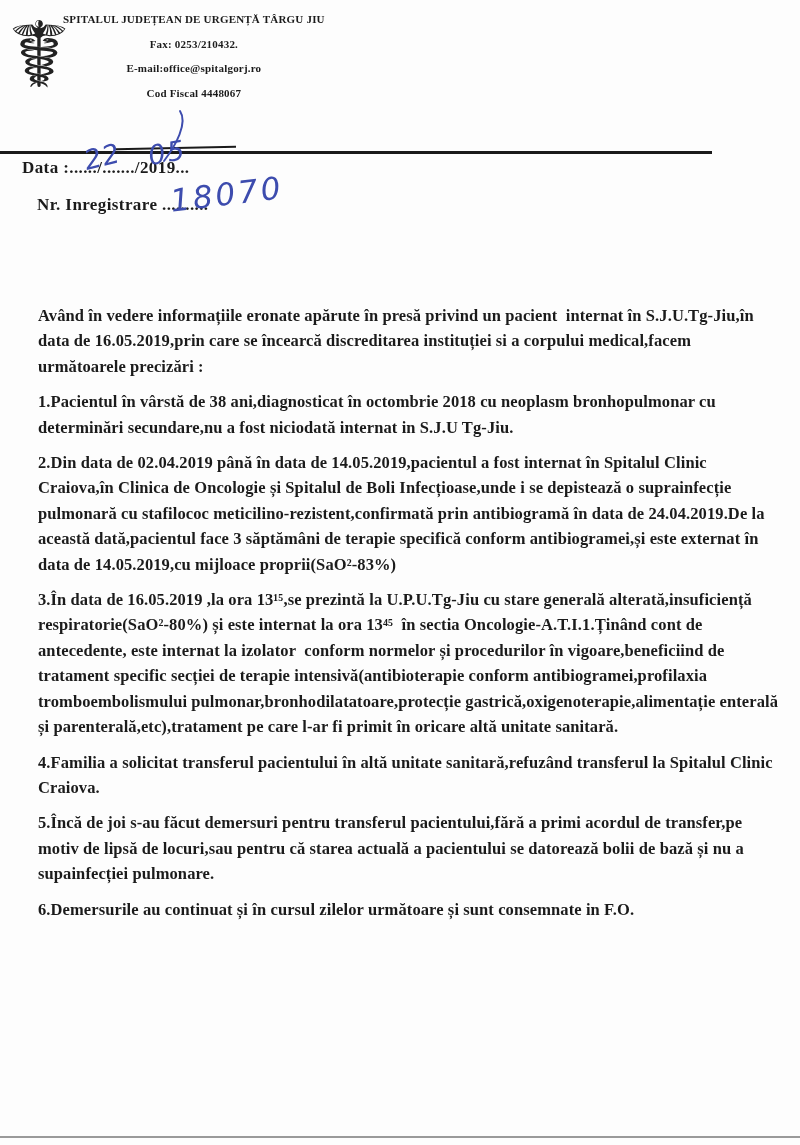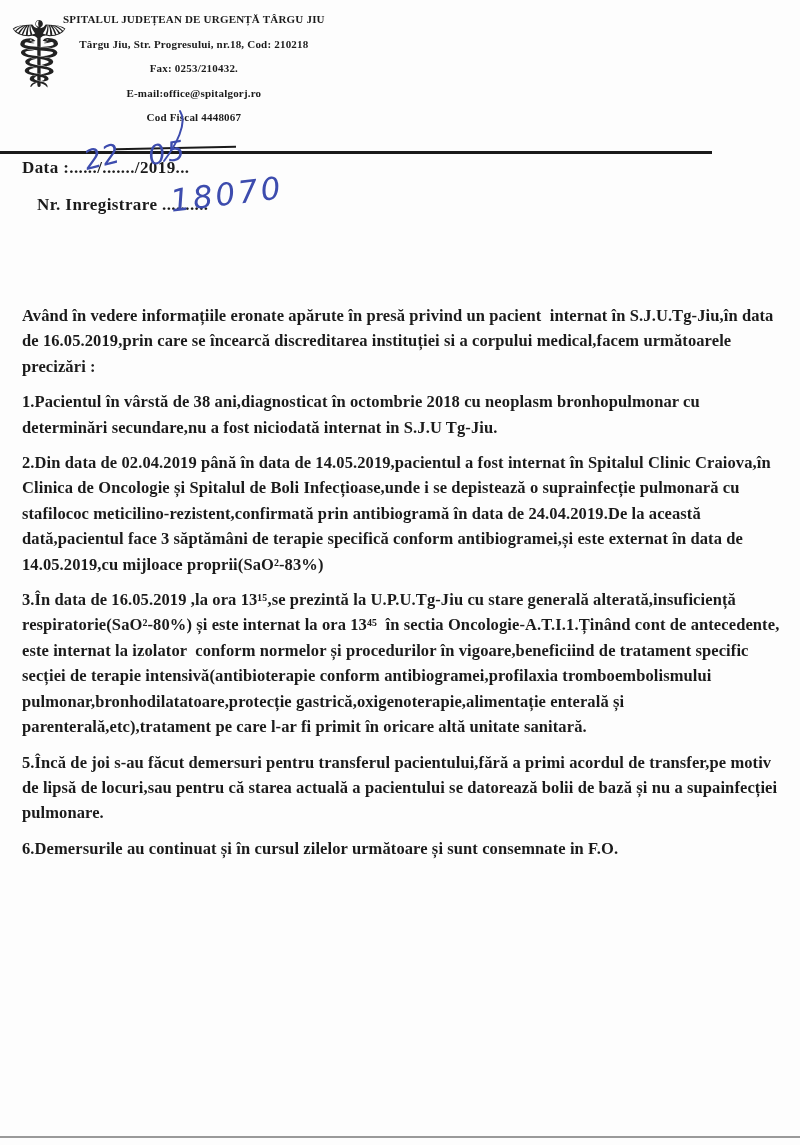--- a/index.html
+++ b/index.html
@@ -60,39 +60,38 @@
     position:absolute;left:0;top:266px;width:642px;
     text-align:center;
     font-size:17.5px;letter-spacing:1px;
   }
   .doc-body{
     position:absolute;left:22px;top:303px;width:760px;
     font-size:16.5px;line-height:25.4px;
     letter-spacing:0.1px;
   }
   .doc-body p{
-    margin:0 0 10px 0;
+    margin:0 0 10px 16px;
     white-space:pre-wrap;
   }
   
   .scan-edge{
     position:absolute;left:0;top:1136px;width:800px;height:2px;
     background:#9a9a9a;
   }
 </style>
 </head>
 <body>
 
 <div class="page">
 
   <div class="logo">☤</div>
 
   <div class="letterhead">
     <div>SPITALUL JUDEȚEAN DE URGENȚĂ TÂRGU JIU</div>
-    <div>Târgu Jiu, Str. Progresului, nr.18, Cod: 210218</div>
     <div>Fax: 0253/210432.</div>
     <div>E-mail:office@spitalgorj.ro</div>
     <div>Cod Fiscal 4448067</div>
   </div>
 
   <div class="fiscal-strike"></div>
   <div class="header-divider"></div>
 
   <div class="date-line">Data :....../......./2019...</div>
   <span class="hw hw-day">22</span>
@@ -104,18 +103,19 @@
   <svg class="pen-tail" width="60" height="60" viewBox="0 0 60 60">
     <path d="M 14 56 C 26 40, 38 18, 30 6" stroke="#3d4cae" stroke-width="2" fill="none" stroke-linecap="round"></path>
   </svg>
 
 
   <div class="doc-body">
     <p>Având în vedere informațiile eronate apărute în presă privind un pacient  internat în S.J.U.Tg-Jiu,în data de 16.05.2019,prin care se încearcă discreditarea instituției si a corpului medical,facem următoarele precizări :</p>
     <p>1.Pacientul în vârstă de 38 ani,diagnosticat în octombrie 2018 cu neoplasm bronhopulmonar cu determinări secundare,nu a fost niciodată internat in S.J.U Tg-Jiu.</p>
     <p>2.Din data de 02.04.2019 până în data de 14.05.2019,pacientul a fost internat în Spitalul Clinic Craiova,în Clinica de Oncologie și Spitalul de Boli Infecțioase,unde i se depistează o suprainfecție pulmonară cu stafilococ meticilino-rezistent,confirmată prin antibiogramă în data de 24.04.2019.De la această dată,pacientul face 3 săptămâni de terapie specifică conform antibiogramei,și este externat în data de 14.05.2019,cu mijloace proprii(SaO²-83%)</p>
     <p>3.În data de 16.05.2019 ,la ora 13¹⁵,se prezintă la U.P.U.Tg-Jiu cu stare generală alterată,insuficiență respiratorie(SaO²-80%) și este internat la ora 13⁴⁵  în sectia Oncologie-A.T.I.1.Ținând cont de antecedente, este internat la izolator  conform normelor și procedurilor în vigoare,beneficiind de tratament specific secției de terapie intensivă(antibioterapie conform antibiogramei,profilaxia tromboembolismului pulmonar,bronhodilatatoare,protecție gastrică,oxigenoterapie,alimentație enterală și parenterală,etc),tratament pe care l-ar fi primit în oricare altă unitate sanitară.</p>
+    <p>4.Familia a solicitat transferul pacientului în altă unitate sanitară,refuzând transferul la Spitalul Clinic Craiova.</p>
     <p>5.Încă de joi s-au făcut demersuri pentru transferul pacientului,fără a primi acordul de transfer,pe motiv de lipsă de locuri,sau pentru că starea actuală a pacientului se datorează bolii de bază și nu a supainfecției pulmonare.</p>
     <p>6.Demersurile au continuat și în cursul zilelor următoare și sunt consemnate in F.O.</p>
   </div>
 
   <div class="scan-edge"></div>
 </div>
 
 </body></html>

